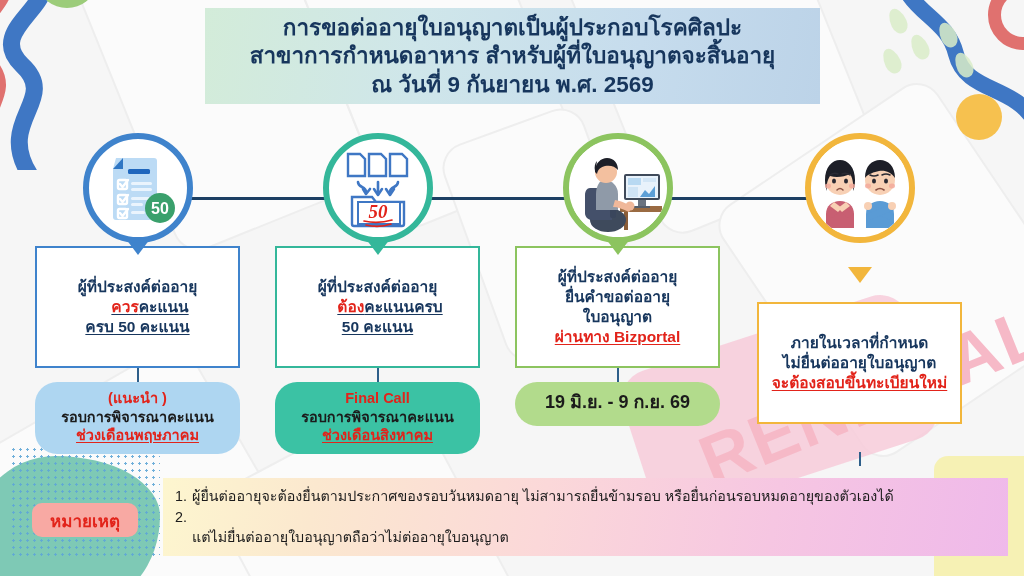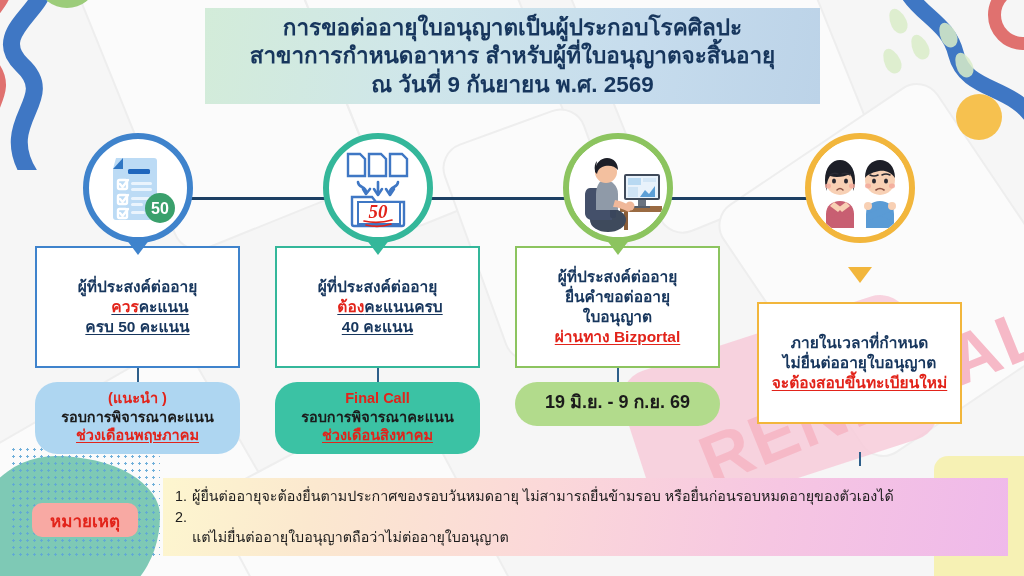--- a/index.html
+++ b/index.html
@@ -353,21 +353,21 @@
             <path d="M30 77 q 14 3, 28 -1"></path>
             <path d="M32 81 q 13 3, 25 -1"></path>
           </g>
         </svg>
       </div>
     </div>
     <div class="pin" style="border-top-color:#34b79a;"></div>
     <div class="card" style="border-color:#34b79a;">
       <div class="tline">ผู้ที่ประสงค์ต่ออายุ</div>
       <div class="tline ul"><span class="seg-red">ต้อง</span><span class="seg-blue">คะแนนครบ</span></div>
-      <div class="tline ul">40 คะแนน</div>
+      <div class="tline ul">50 คะแนน</div>
     </div>
     <div class="stem"></div>
     <div class="pill" style="background:#3bc2a4;">
       <div class="pline red">Final Call</div>
       <div class="pline">รอบการพิจารณาคะแนน</div>
       <div class="pline red ul">ช่วงเดือนสิงหาคม</div>
     </div>
   </div>
 
   <div class="col c3">

